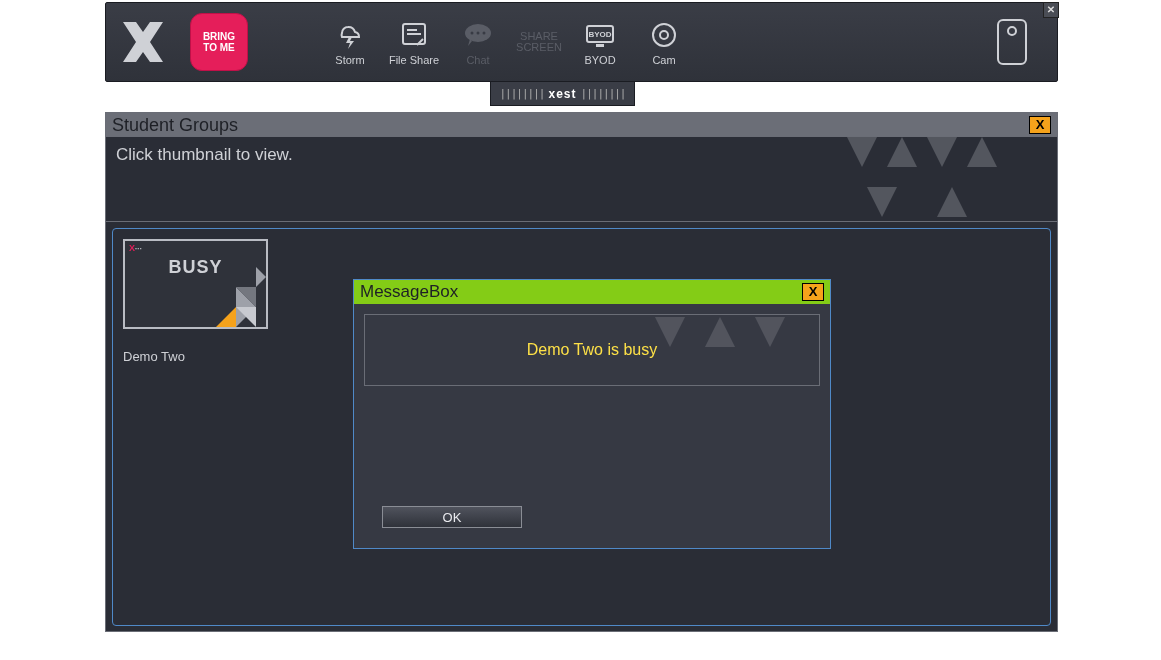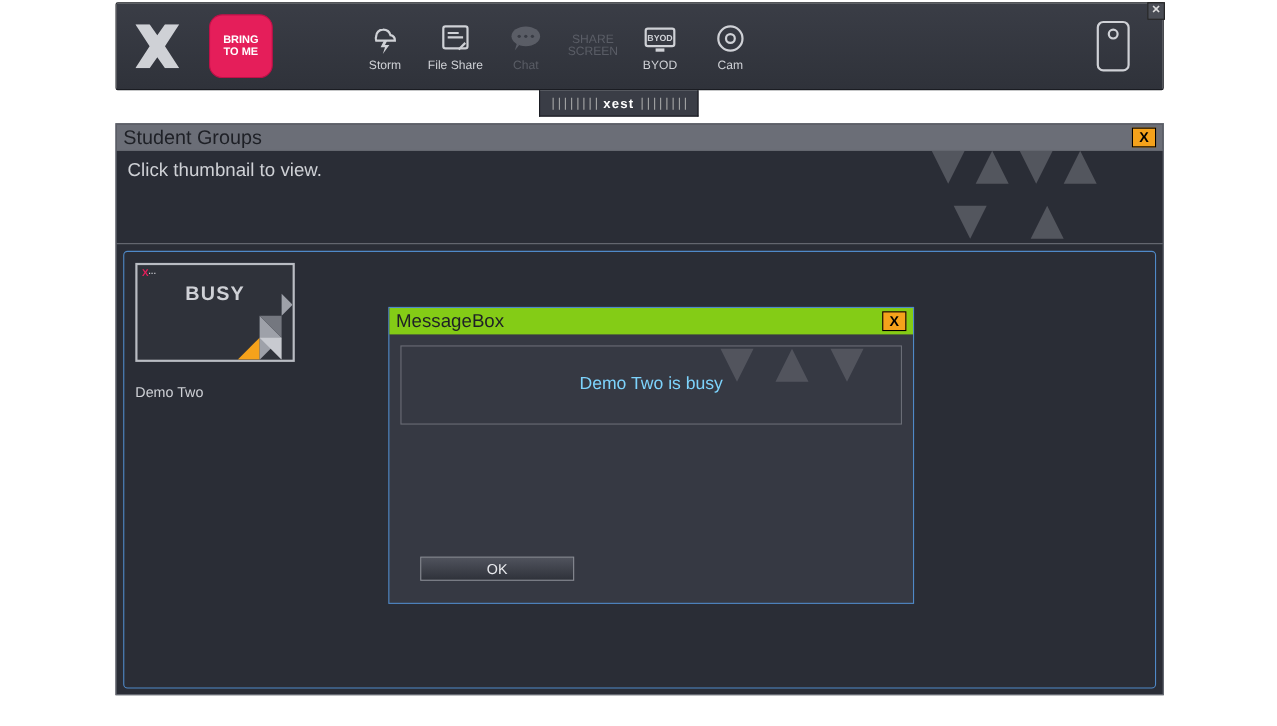--- a/index.html
+++ b/index.html
@@ -227,21 +227,21 @@
     color:#1e2026;
     font-size:17px;
     padding:0 6px;
     display:flex;align-items:center;justify-content:space-between;
   }
   .msg-body{
     margin:10px;
     height:72px;
     border:1px solid #6a6d76;
     display:flex;align-items:center;justify-content:center;
-    color:#7dd3fc;
+    color:#fde047;
     font-size:16px;
     position:relative;
     overflow:hidden;
   }
   .msg-deco{
     position:absolute; right:4px; top:-8px; opacity:0.18;
   }
   .ok-btn{
     position:absolute;
     left:28px;

